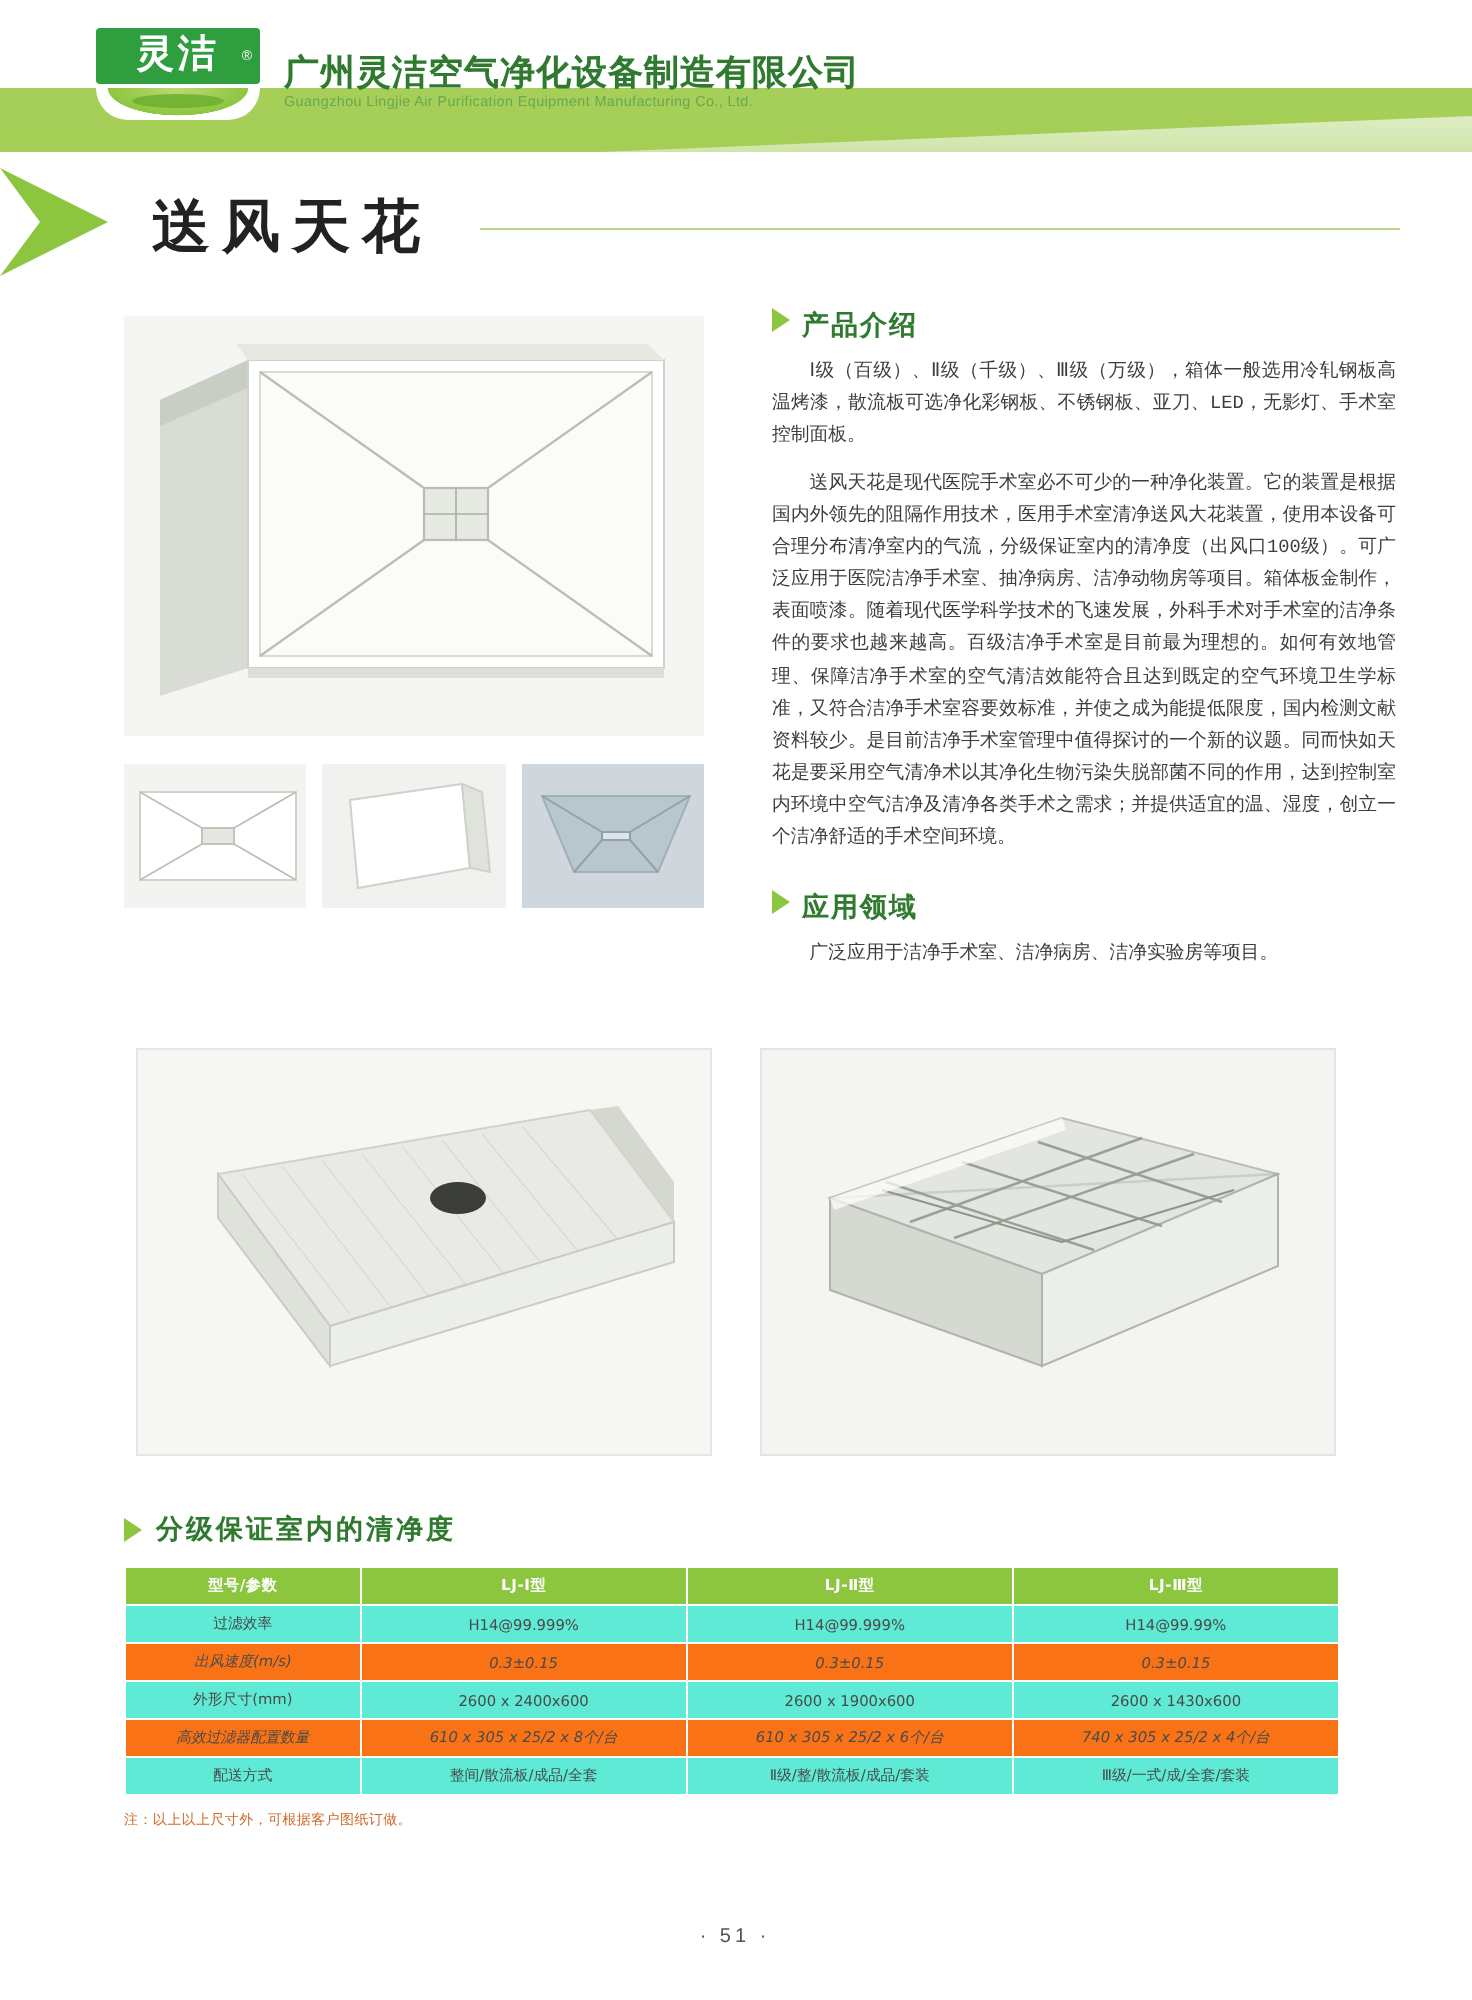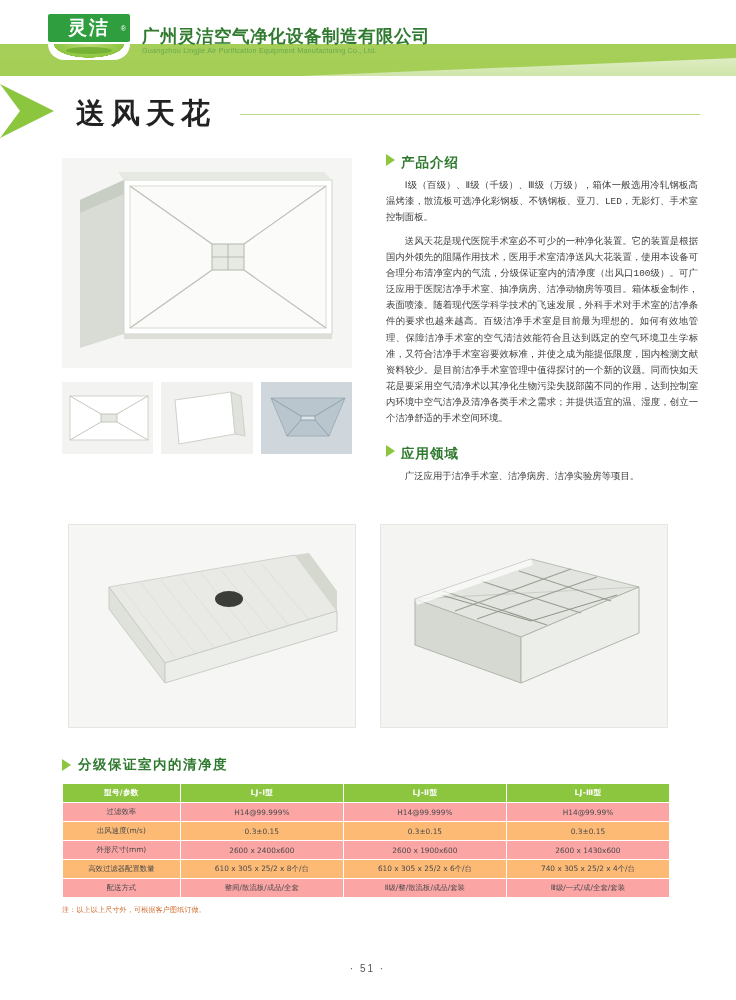--- a/index.html
+++ b/index.html
@@ -242,22 +242,22 @@
     text-align: center;
     font-size: 7.6px;
     letter-spacing: .3px;
   }
   table.specs td {
     border: 1px solid #ffffff;
     padding: 4px 2px;
     text-align: center;
     color: #4a4a4a;
   }
-  table.specs tr.odd td { background: #fca5a5; }
-  table.specs tr.even td { background: #fdba74; }
+  table.specs tr.odd td { background: #5eead4; }
+  table.specs tr.even td { background: #f97316; font-style: italic; }
   table.specs td.rowlabel {
     text-align: center;
     color: #4a4a4a;
   }
   .table-note {
     margin-left: 62px;
     margin-top: 7px;
     font-size: 7px;
     color: #d06a2a;
     letter-spacing: .2px;

